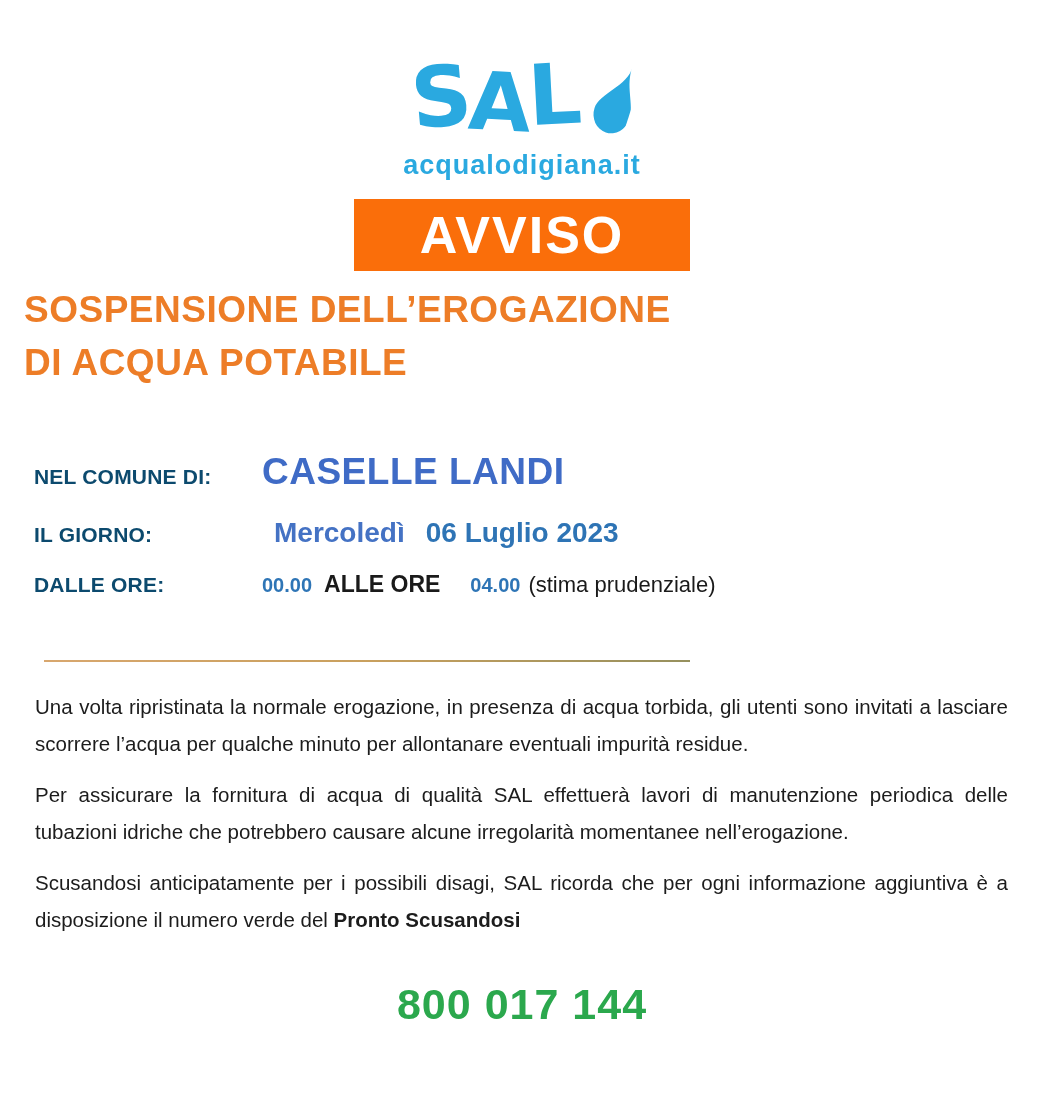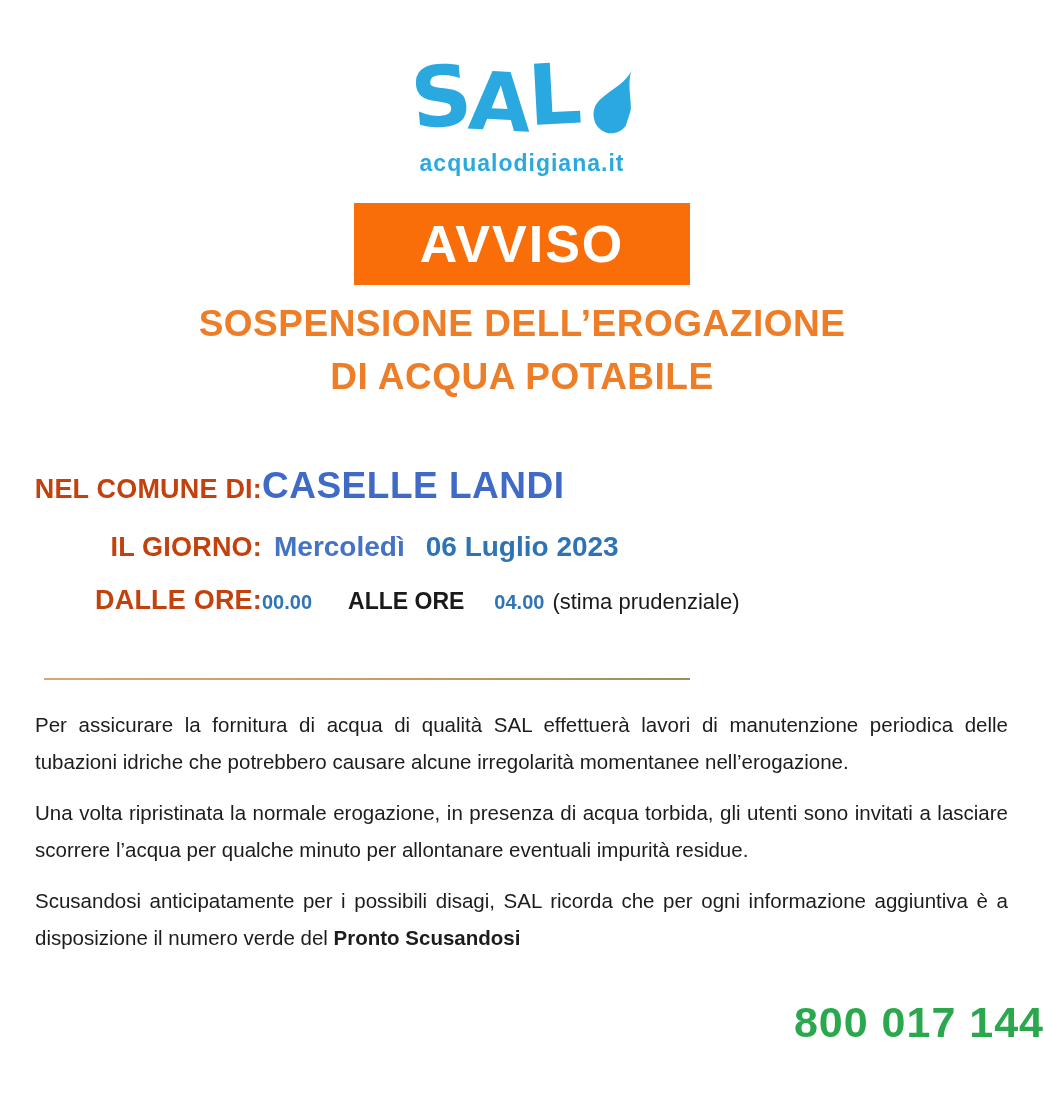--- a/index.html
+++ b/index.html
@@ -27,61 +27,62 @@
   }
   .sal-letter { display: inline-block; }
   .sal-letter.s { transform: rotate(-5deg) translateY(2px); }
   .sal-letter.a { transform: rotate(3deg) translateY(6px); font-size: 0.96em; }
   .sal-letter.l { transform: rotate(-3deg); }
   .drop-wrap { margin-left: 10px; margin-top: 2px; transform: rotate(18deg); }
   .site-text {
     margin-top: 8px;
     color: #2AA9E0;
     font-weight: bold;
-    font-size: 23px;
+    font-size: 27px;
     letter-spacing: 1px;
   }
 
   
   .banner {
-    width: 336px; height: 82px;
-    margin: 26px auto 0 auto;
+    width: 336px; height: 72px;
+    margin: 18px auto 0 auto;
     background: #FA6E0A;
     display: flex; align-items: center; justify-content: center;
   }
   .banner-text {
     color: #ffffff; font-weight: bold; font-size: 52px; letter-spacing: 2px;
     font-family: "Liberation Sans", sans-serif;
   }
 
   
   .heading {
     margin-top: 12px;
-    text-align: center;
+    text-align: left;
     color: #ED7D27;
     font-weight: bold;
     font-size: 37px;
     line-height: 53px;
     letter-spacing: 0.5px;
+    padding-left: 24px;
   }
 
   
   .details { margin-top: 62px; padding-left: 34px; }
   .detail-row { display: flex; align-items: baseline; }
   .detail-label {
     flex: 0 0 228px;
-    font-size: 27px; font-weight: bold; color: #c2410c; letter-spacing: 0.2px; text-align: right;
+    font-size: 21px; font-weight: bold; color: #0c4a6e; letter-spacing: 0.2px;
   }
   .value-comune { font-size: 37px; font-weight: bold; color: #3F6BC6; letter-spacing: 0.5px; }
   .row-giorno { margin-top: 24px; gap: 12px; }
   .value-day  { font-size: 28px; font-weight: bold; color: #4472C4; }
   .value-date { font-size: 28px; font-weight: bold; color: #2E74B5; margin-left: 9px; }
   .row-ore { margin-top: 22px; }
   .value-time { font-size: 20px; font-weight: bold; color: #2E75B6; }
-  .alle-label { font-size: 23px; font-weight: bold; color: #1a1a1a; margin-left: 36px; margin-right: 30px; }
+  .alle-label { font-size: 23px; font-weight: bold; color: #1a1a1a; margin-left: 12px; margin-right: 30px; }
   .ore-note { font-size: 22px; color: #1a1a1a; margin-left: 8px; }
 
   
   .divider {
     margin: 62px 0 0 44px;
     width: 646px; height: 2px;
     background: linear-gradient(to right, #D8A76E, #C9A05E, #96905E);
   }
 
   
@@ -89,21 +90,21 @@
   .body-text p {
     font-size: 20.5px;
     line-height: 37px;
     color: #1c1c1c;
     text-align: justify;
     margin: 0 0 14px 0;
   }
   .body-text p strong { font-weight: bold; }
 
   
-  .phone-row { margin-top: 42px; text-align: right; }
+  .phone-row { margin-top: 42px; text-align: center; }
   .phone-number {
     font-size: 43px; font-weight: bold; color: #2BA84D; letter-spacing: 1px;
   }
 </style>
 </head>
 <body>
 
 <div class="page">
 
   <div class="logo-block">
@@ -148,22 +149,22 @@
       <span class="alle-label">ALLE ORE</span>
       <span class="value-time">04.00</span>
       <span class="ore-note">(stima prudenziale)</span>
     </div>
 
   </div>
 
   <div class="divider"></div>
 
   <div class="body-text">
+    <p>Una volta ripristinata la normale erogazione, in presenza di acqua torbida, gli utenti sono invitati a lasciare scorrere l’acqua per qualche minuto per allontanare eventuali impurità residue.</p>
     <p>Per assicurare la fornitura di acqua di qualità SAL effettuerà lavori di manutenzione periodica delle tubazioni idriche che potrebbero causare alcune irregolarità momentanee nell’erogazione.</p>
-    <p>Una volta ripristinata la normale erogazione, in presenza di acqua torbida, gli utenti sono invitati a lasciare scorrere l’acqua per qualche minuto per allontanare eventuali impurità residue.</p>
     <p><span>Scusandosi anticipatamente per i possibili disagi, SAL ricorda che per ogni informazione aggiuntiva è a disposizione il numero verde del </span><strong>Pronto Scusandosi</strong></p>
   </div>
 
   <div class="phone-row">
     <span class="phone-number">800 017 144</span>
   </div>
 
 </div>
 
 </body></html>

